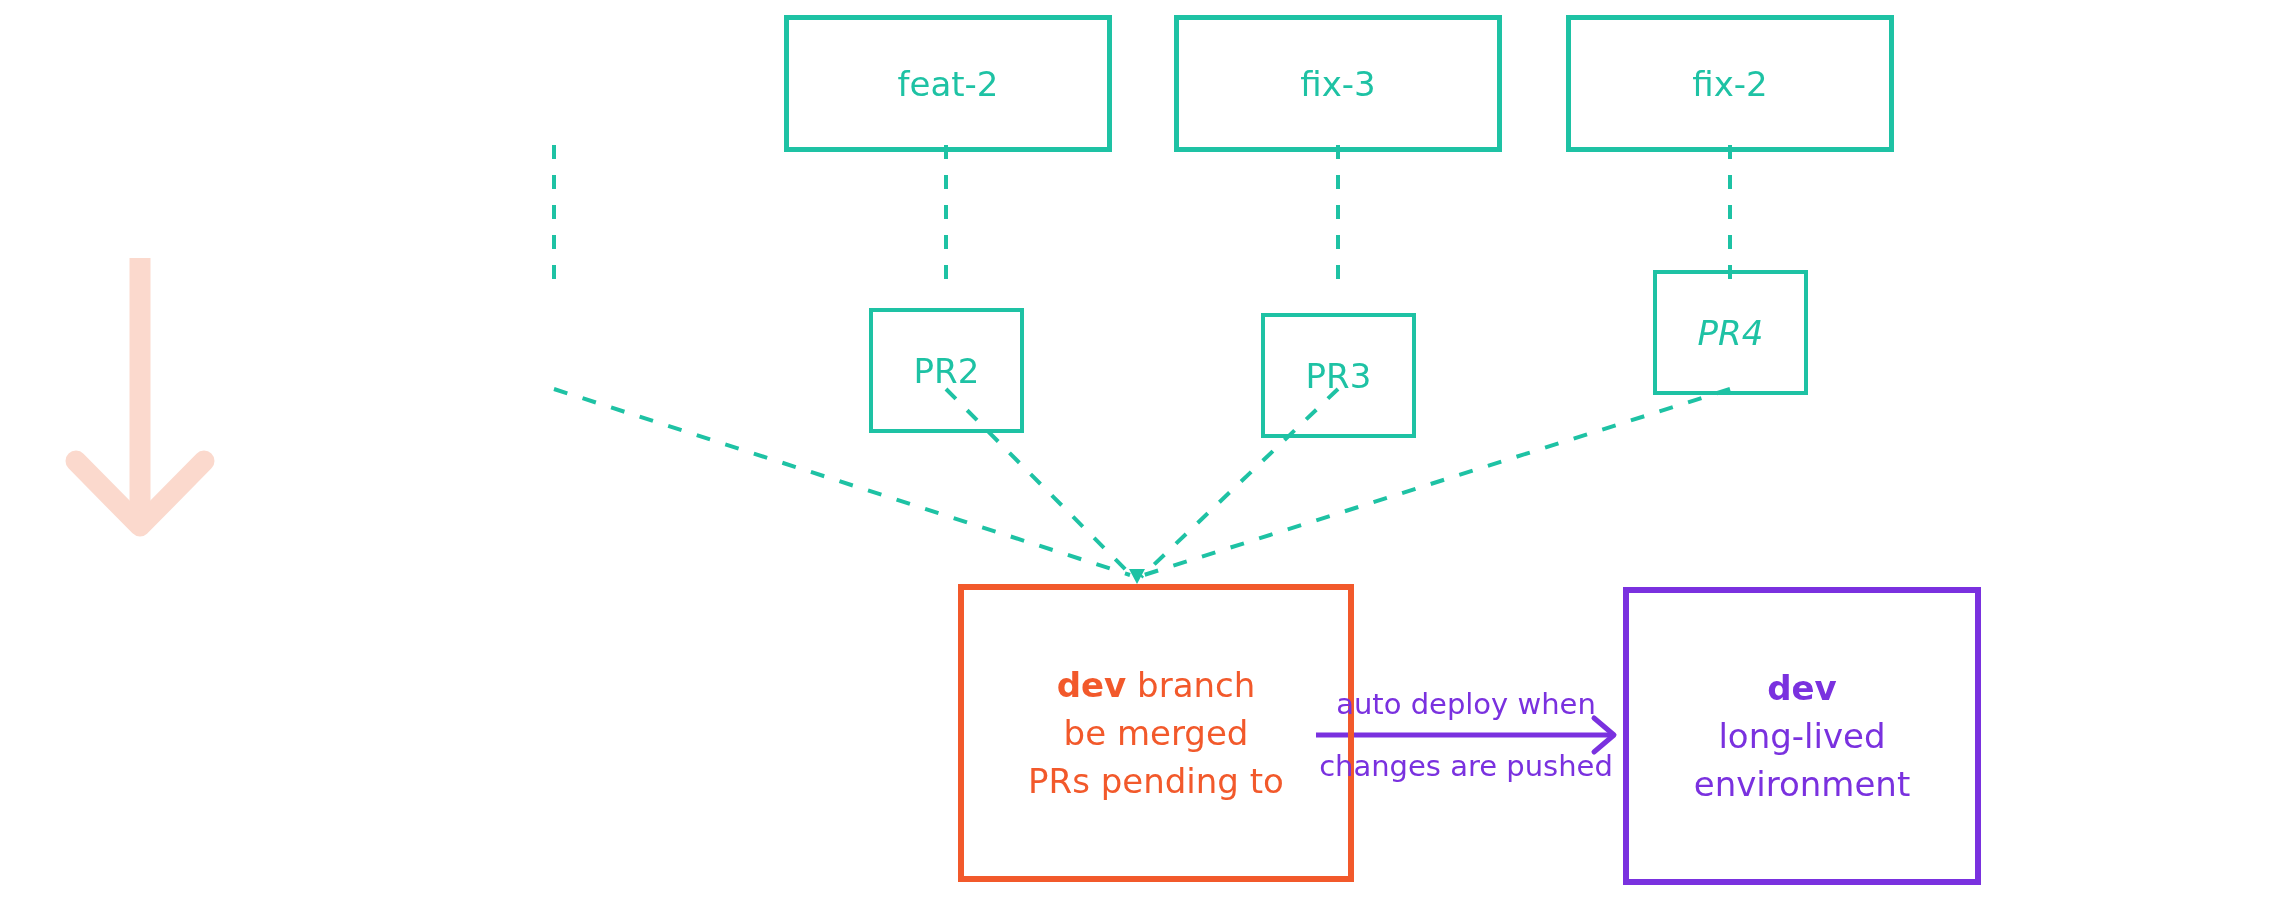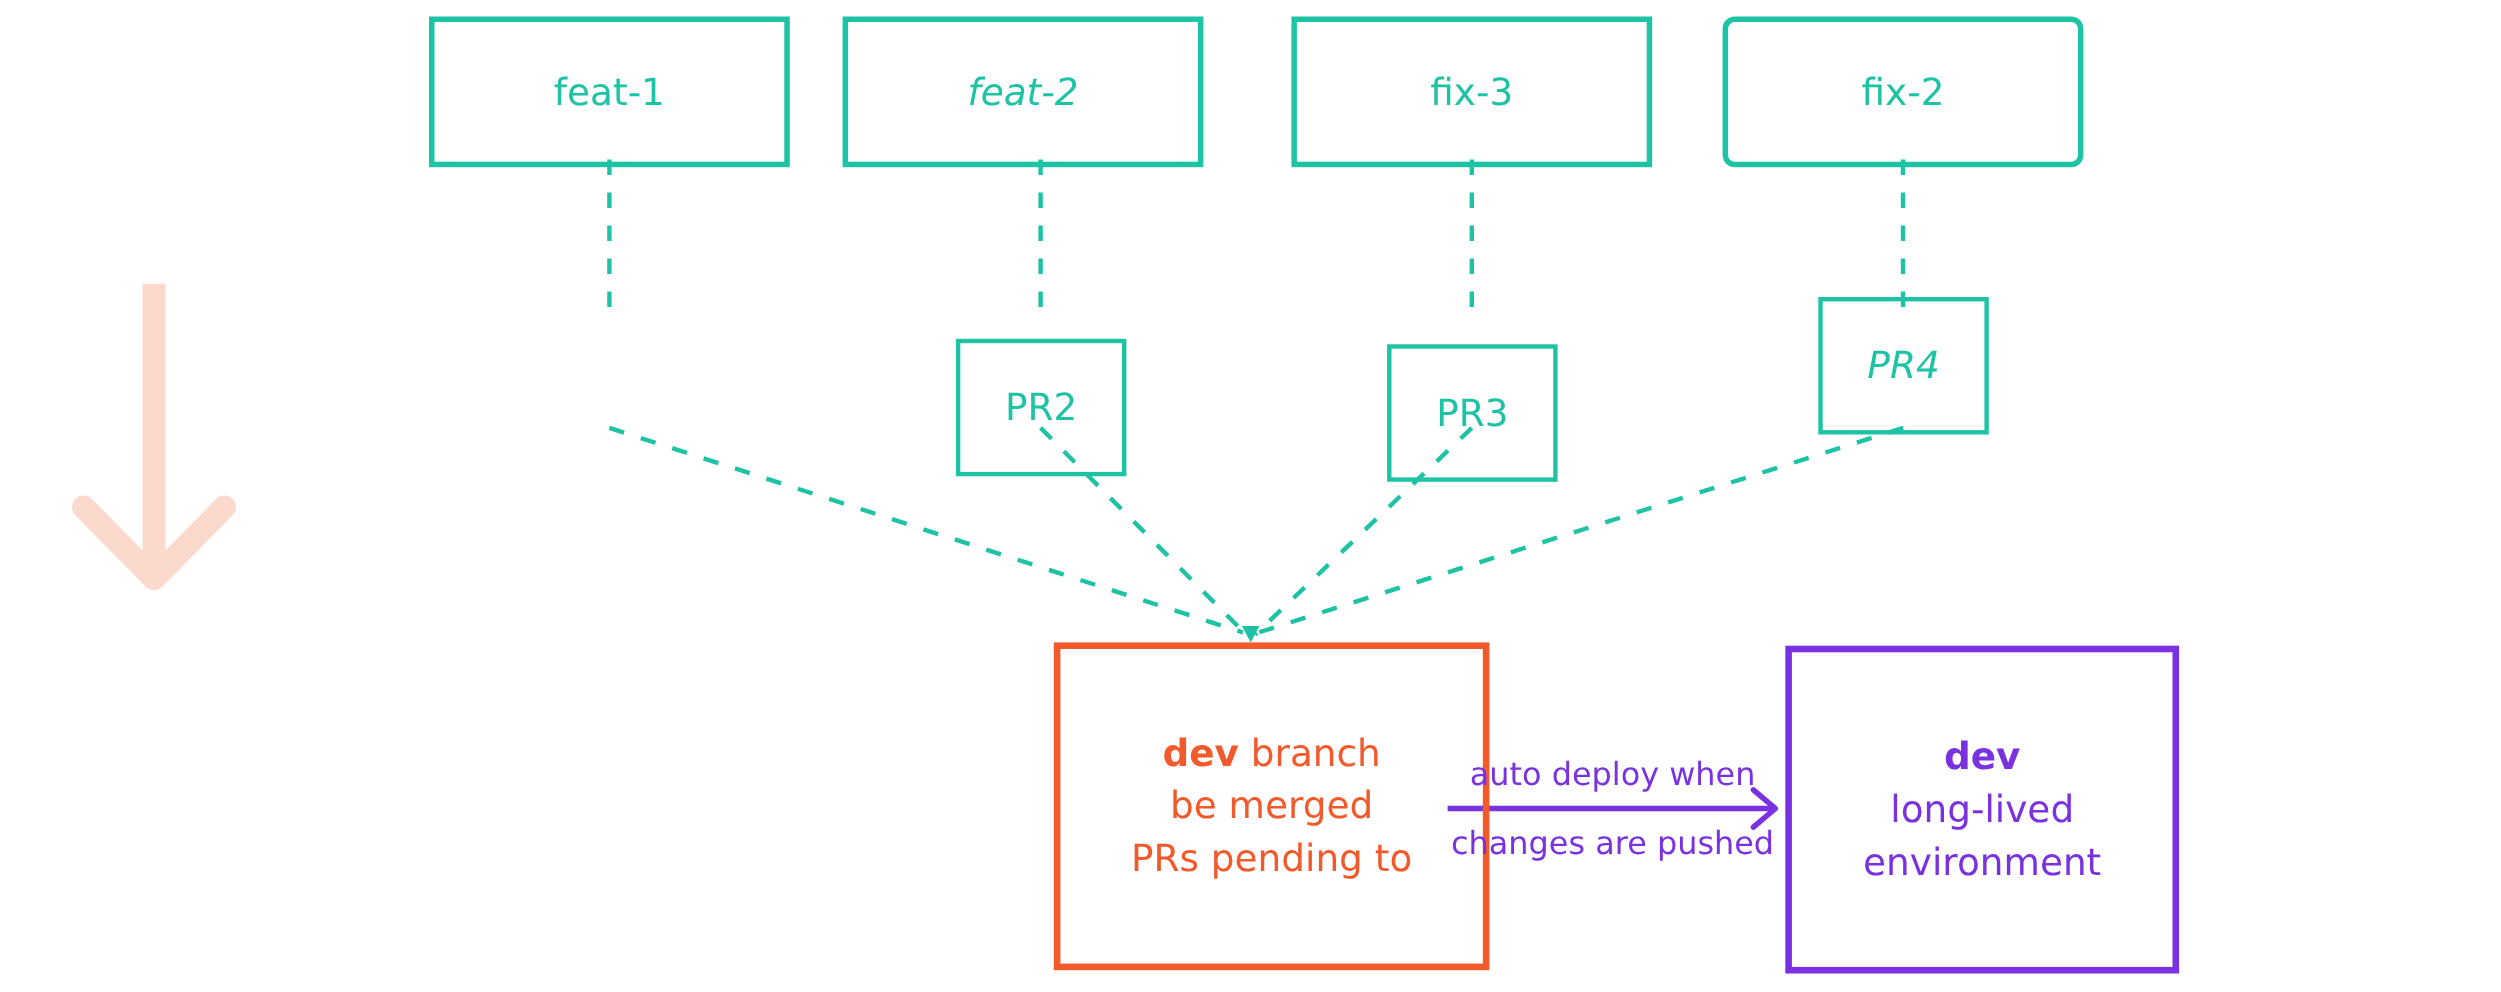--- a/index.html
+++ b/index.html
@@ -131,30 +131,27 @@
       <line class="dash" x1="1730" y1="389" x2="1144" y2="575"></line>
       <polygon class="merge-head" points="1129,569 1145,569 1137,584"></polygon>
     </g>
 
     <g>
       <line class="deploy-line" x1="1316" y1="735" x2="1612" y2="735"></line>
       <polyline class="deploy-head" points="1594,718 1614,735 1594,752"></polyline>
     </g>
   </svg>
 
-  <div class="box branch-box" style="left:390px; top:15px;">
-    <span>feat-1</span>
-  </div>
-  <div class="box branch-box" style="left:766px; top:15px;font-style:italic;">
+  <div class="box branch-box" style="left:784px; top:15px;">
     <span>feat-2</span>
   </div>
   <div class="box branch-box" style="left:1174px; top:15px;">
     <span>fix-3</span>
   </div>
-  <div class="box branch-box" style="left:1566px; top:15px;border-radius:11px;">
+  <div class="box branch-box" style="left:1566px; top:15px;">
     <span>fix-2</span>
   </div>
 
   <div class="box pr-box" style="left:869px; top:270px;margin-top:38px;">
     <span>PR2</span>
   </div>
   <div class="box pr-box" style="left:1261px; top:270px;margin-top:43px;">
     <span>PR3</span>
   </div>
   <div class="box pr-box" style="left:1653px; top:270px;font-style:italic;">

